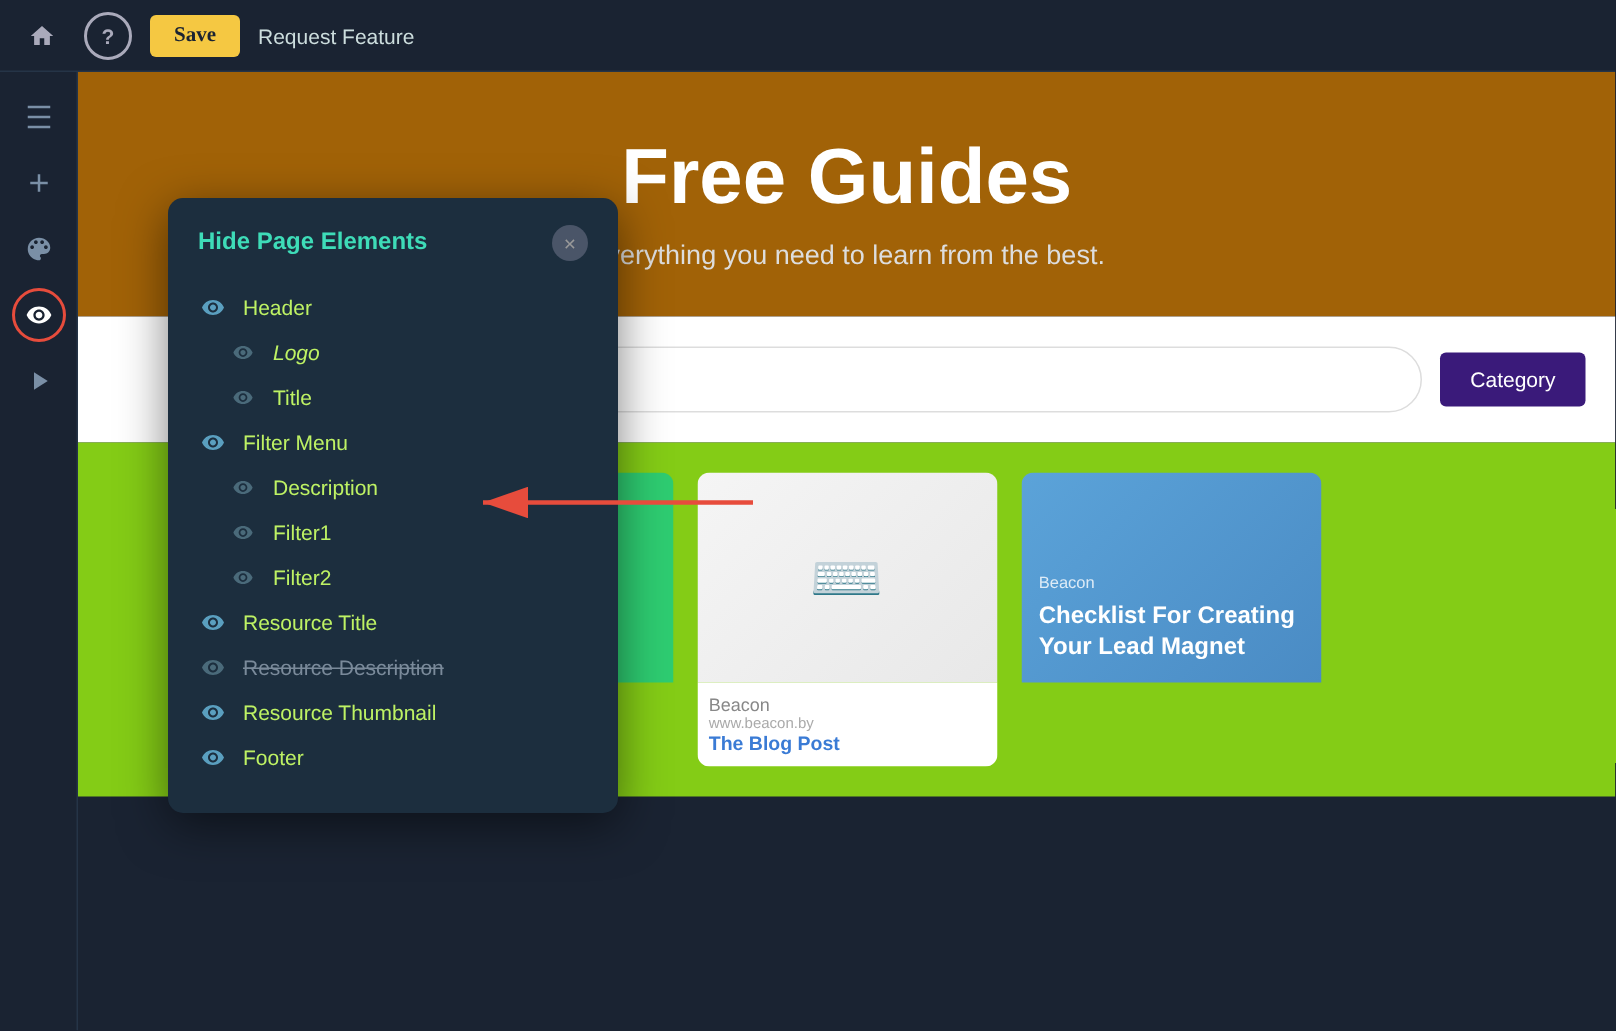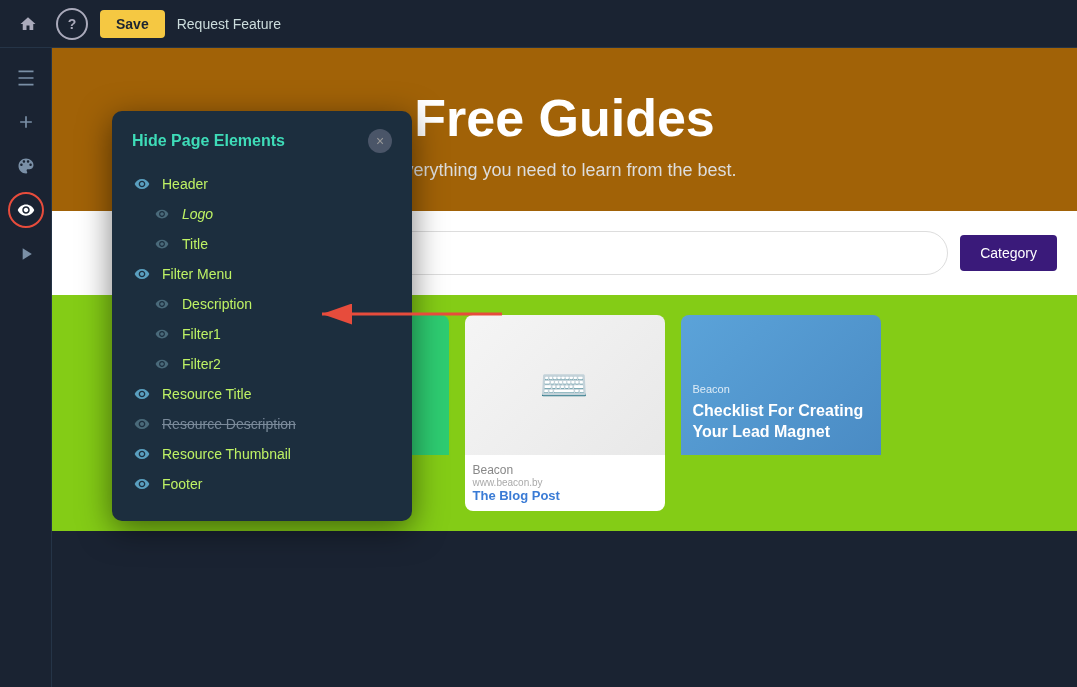--- a/index.html
+++ b/index.html
@@ -29,20 +29,21 @@
     }
     .save-button {
       background: #f5c842;
       color: #1a2332;
       border: none;
       border-radius: 4px;
       padding: 6px 16px;
       font-weight: 700;
       font-size: 14px;
       cursor: pointer;
+      font-family: Liberation Serif, serif;
     }
     .request-feature-link {
       color: #cdd;
       font-size: 14px;
       cursor: pointer;
       text-decoration: none;
     }
 
     
     .main-layout {
@@ -189,21 +190,21 @@
       padding-bottom: 8px;
       color: white;
       font-weight: 800;
       font-size: 13px;
       text-align: center;
     }
 
     
     .hide-panel {
       position: absolute;
-      top: 63px;
+      top: 84px;
       left: 60px;
       width: 300px;
       background: #1c2e3e;
       border-radius: 10px;
       padding: 18px 20px 22px;
       z-index: 100;
       box-shadow: 0 8px 32px rgba(0,0,0,0.5);
     }
     .hide-panel-header {
       display: flex;

